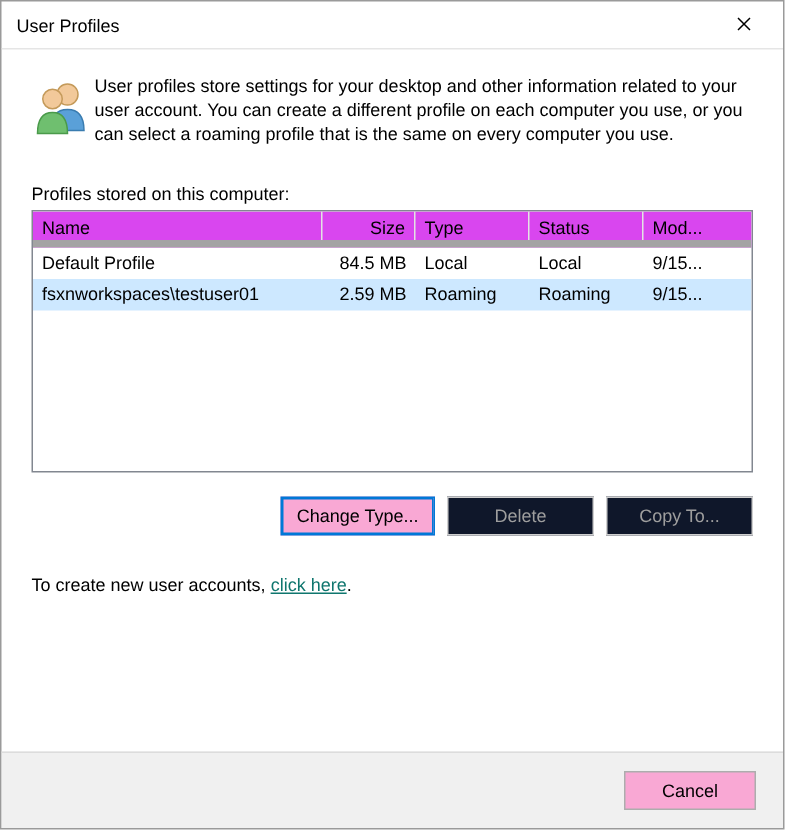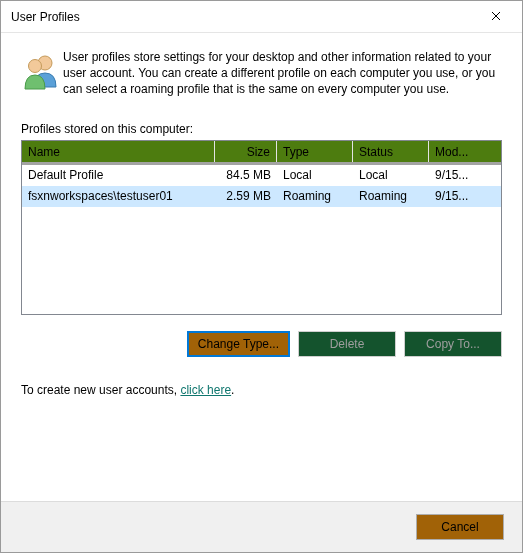--- a/index.html
+++ b/index.html
@@ -55,22 +55,22 @@
     margin-bottom: 4px;
   }
   .listview {
     border: 1px solid #828790;
     height: 175px;
     background: #fff;
     overflow: hidden;
   }
   .lv-header {
     display: flex;
-    background: #4d7c0f;
-    border-bottom: 3px solid #a3a3a3;
+    background: #d946ef;
+    border-bottom: 5px solid #a3a3a3;
     height: 24px;
   }
   .lv-header .col {
     padding: 4px 6px;
     border-right: 1px solid #e3e3e3;
     font-size: 12px;
     white-space: nowrap;
     overflow: hidden;
   }
   .lv-header .col:last-child { border-right: none; }
@@ -98,29 +98,29 @@
 
   .row-buttons {
     display: flex;
     justify-content: flex-end;
     gap: 8px;
     margin-top: 16px;
   }
   button.win {
     min-width: 98px;
     height: 26px;
-    background: #a16207;
+    background: #f9a8d4;
     border: 1px solid #adadad;
     font-family: inherit;
     font-size: 12px;
     padding: 0 10px;
   }
   button.win:disabled {
     color: #9e9e9e;
-    background: #14532d;
+    background: #0f172a;
     border-color: #cfcfcf;
   }
   button.win.focused {
     border: 1px solid #0078d7;
     box-shadow: inset 0 0 0 1px #0078d7;
   }
   .hint {
     margin-top: 26px;
     font-size: 12px;
   }

